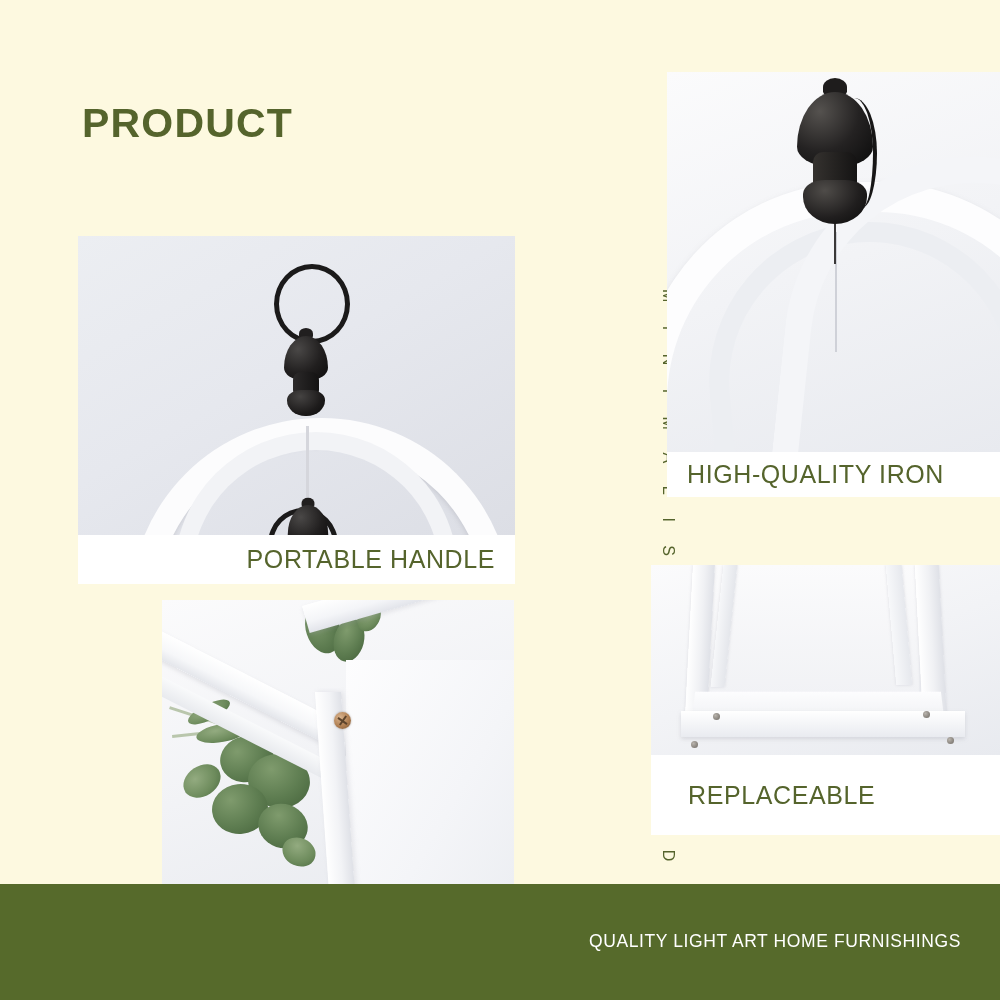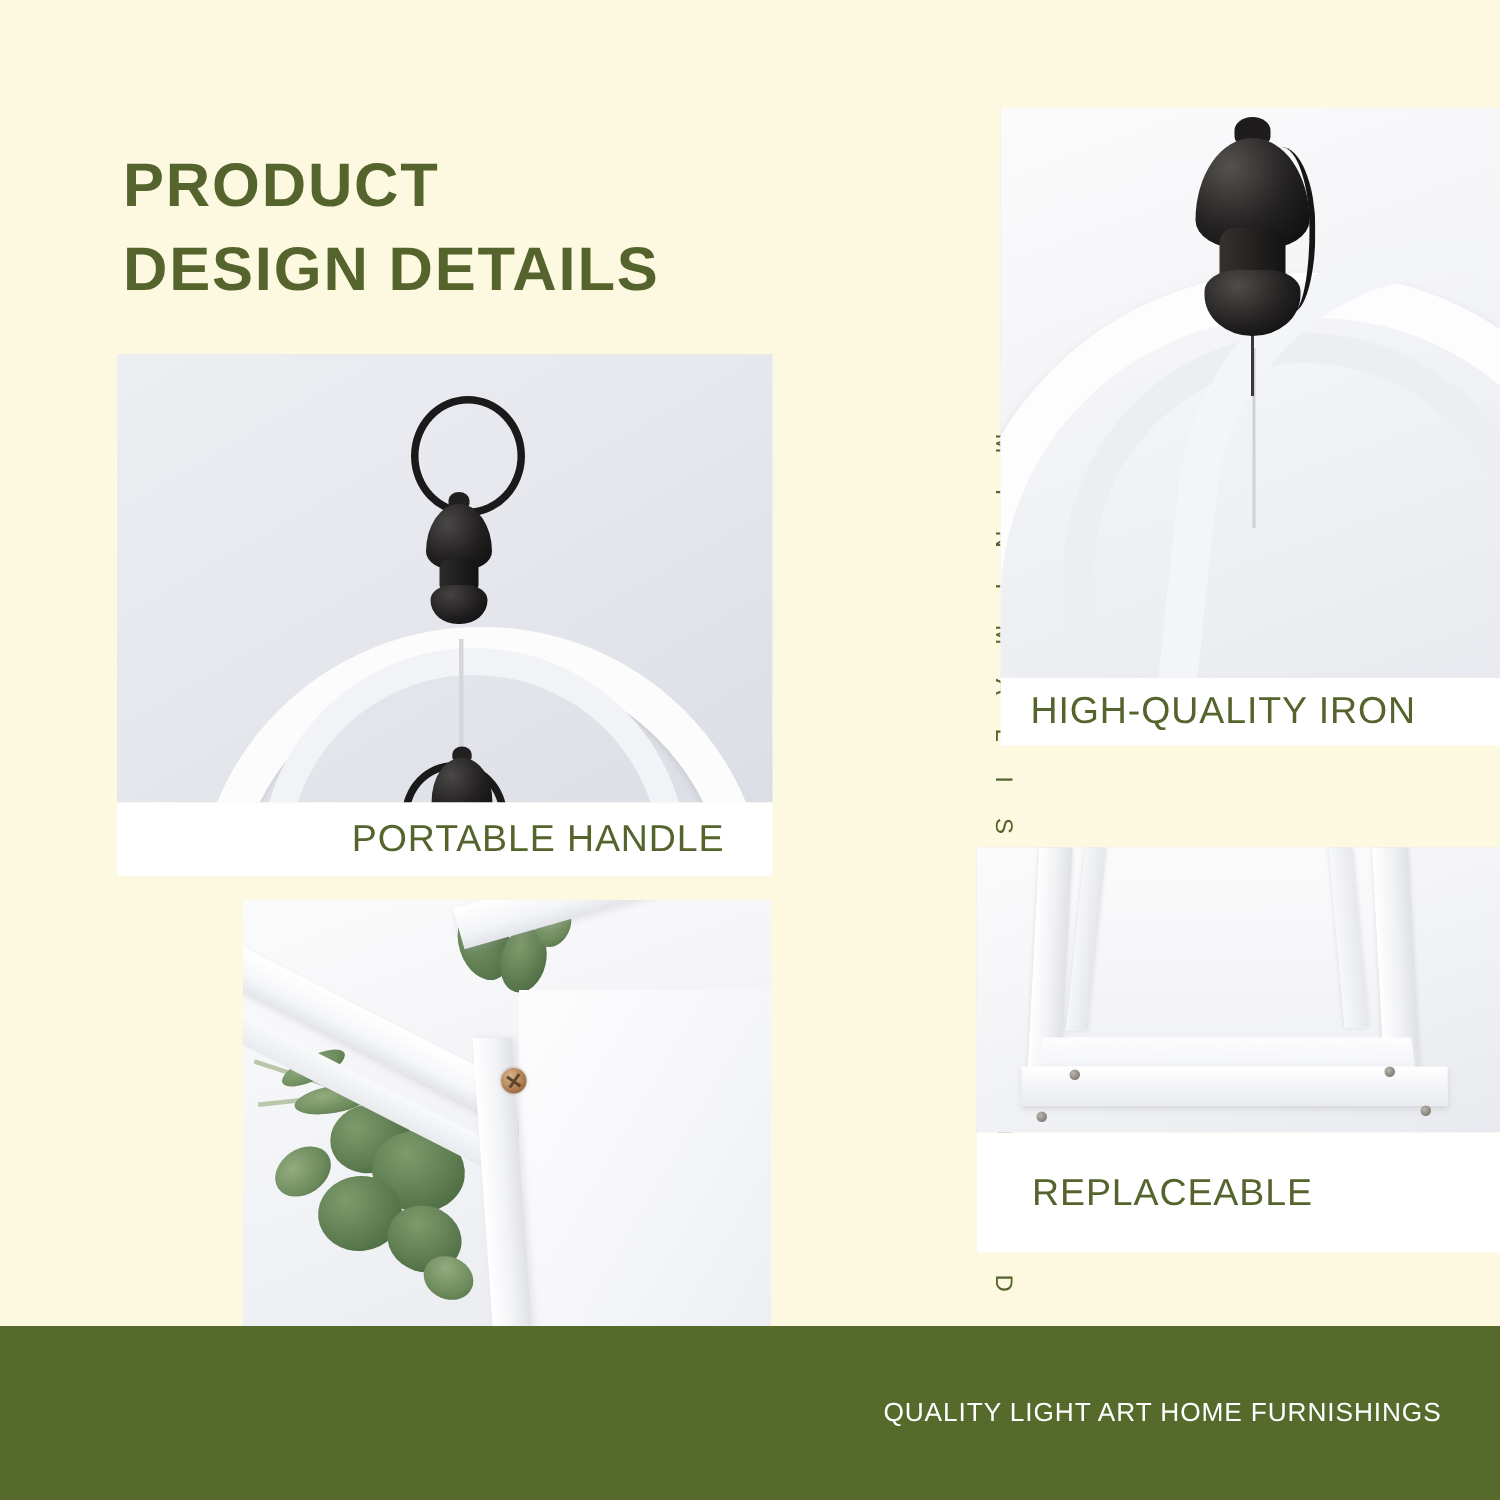--- a/index.html
+++ b/index.html
@@ -90,21 +90,21 @@
     justify-content: center;
   }
   .caption-strip .cap-line {
     color: #55642C;
     font-size: 25px;
     line-height: 31px;
     font-weight: 500;
     letter-spacing: 0.6px;
     white-space: nowrap;
   }
-  .cap-right { text-align: right; padding-right: 32px; }
+  .cap-right { text-align: right; padding-right: 20px; }
   .cap-left  { text-align: left;  padding-left: 20px; }
 
   
   #panel-handle   { left: 78px;  top: 236px; width: 437px; height: 348px; }
   #panel-handle   .photo { width: 437px; height: 299px; }
   #panel-handle   .caption-strip { left: 0; top: 299px; width: 437px; height: 49px; }
 
   #panel-iron     { left: 667px; top: 72px;  width: 333px; height: 486px; }
   #panel-iron     .photo { width: 333px; height: 380px; }
   #panel-iron     .caption-strip { left: 0; top: 380px; width: 333px; height: 45px; }
@@ -376,21 +376,20 @@
   #ac-foliage { position: absolute; left: 0; top: 80px; width: 200px; height: 210px; }
   #ac-foliage-top { position: absolute; left: 120px; top: 0; width: 130px; height: 90px; }
 </style>
 </head>
 <body>
 
 <div class="canvas">
 
   <div class="headline">
     <span>PRODUCT</span>
-    <span class="l2">DESIGN DETAILS</span>
   </div>
 
   <div class="vertical-text">M I N I M A L I S T   T E X T U R E   D E S I G N</div>
 
   <div class="panel" id="panel-handle">
     <div class="photo">
       <div class="scene"></div>
       <div id="ph-arch"></div>
       <div id="ph-arch2"></div>
       <div id="ph-stem"></div>

